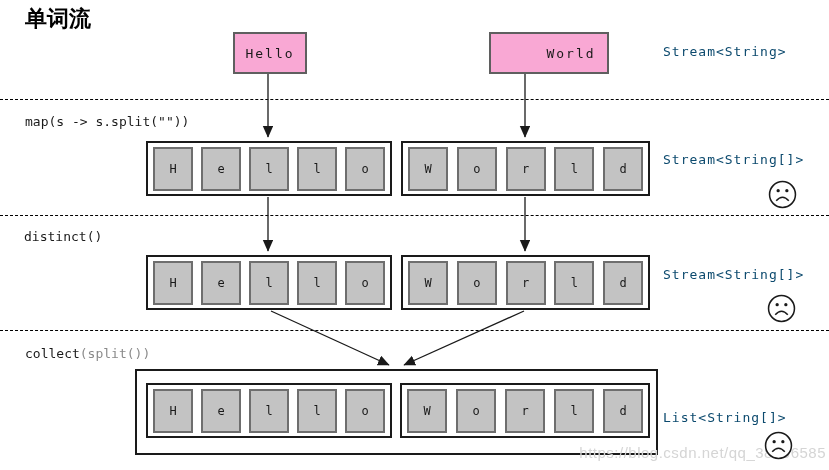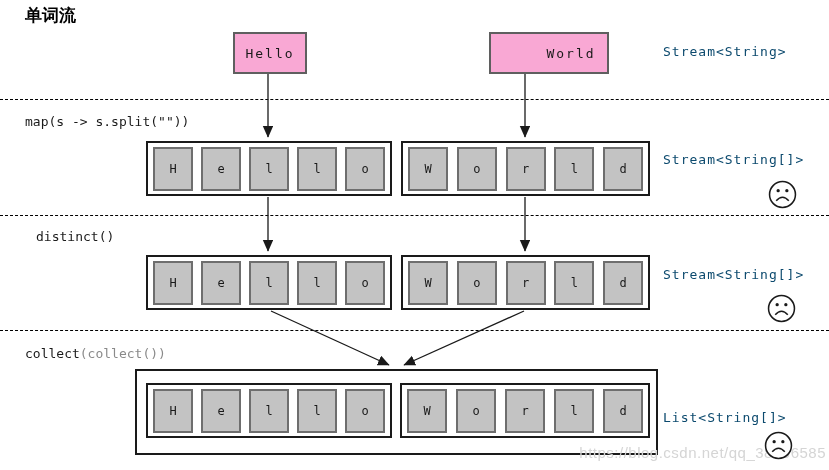--- a/index.html
+++ b/index.html
@@ -4,21 +4,21 @@
 <style>
   html,body { margin:0; padding:0; background:#fff; }
   .canvas {
     position:relative; width:829px; height:470px; background:#ffffff;
     font-family:"DejaVu Sans Mono","Liberation Mono",monospace;
     overflow:hidden;
   }
   .abs { position:absolute; }
   .title {
     font-family:Liberation Mono, monospace;
-    font-weight:bold; font-size:17px; color:#000;
+    font-weight:bold; font-size:22px; color:#000;
   }
   .src-box {
     width:70px; height:38px; background:#f9a8d4; border:2px solid #5f5f5f;
     display:flex; align-items:center; justify-content:center;
     font-size:13px; letter-spacing:2px; color:#1a1a1a;
   }
   .arr {
     background:#ffffff; border:2px solid #1a1a1a; box-sizing:border-box;
     height:55px; display:flex; align-items:center;
     justify-content:space-between; padding:0 5px;
@@ -57,25 +57,25 @@
   <div class="abs src-box" style="left:489px; top:32px; width:72px;padding-left:44px;">World</div>
 
   <div class="abs type-label" style="left:663px; top:44px;">Stream&lt;String&gt;</div>
   <div class="abs type-label" style="left:663px; top:152px;">Stream&lt;String[]&gt;</div>
   <div class="abs type-label" style="left:663px; top:267px;">Stream&lt;String[]&gt;</div>
   <div class="abs type-label" style="left:663px; top:398px;margin-top:12px;">List&lt;String[]&gt;</div>
 
   <div class="abs op-label" style="left:25px; top:114px;">
     <span class="op-name">map</span><span>(s -&gt; s.split(""))</span>
   </div>
-  <div class="abs op-label" style="left:36px; top:229px;">
+  <div class="abs op-label" style="left:24px; top:229px;">
     <span class="op-name">distinct</span><span>()</span>
   </div>
   <div class="abs op-label" style="left:25px; top:346px;">
-    <span class="op-name">collect</span><span style="color:#8a8a8a;">(collect())</span>
+    <span class="op-name">collect</span><span style="color:#8a8a8a;">(split())</span>
   </div>
 
   <div class="abs arr" style="left:146px; top:141px; width:246px;">
     <div class="cell">H</div>
     <div class="cell">e</div>
     <div class="cell">l</div>
     <div class="cell">l</div>
     <div class="cell">o</div>
   </div>
   <div class="abs arr" style="left:401px; top:141px; width:249px;">

